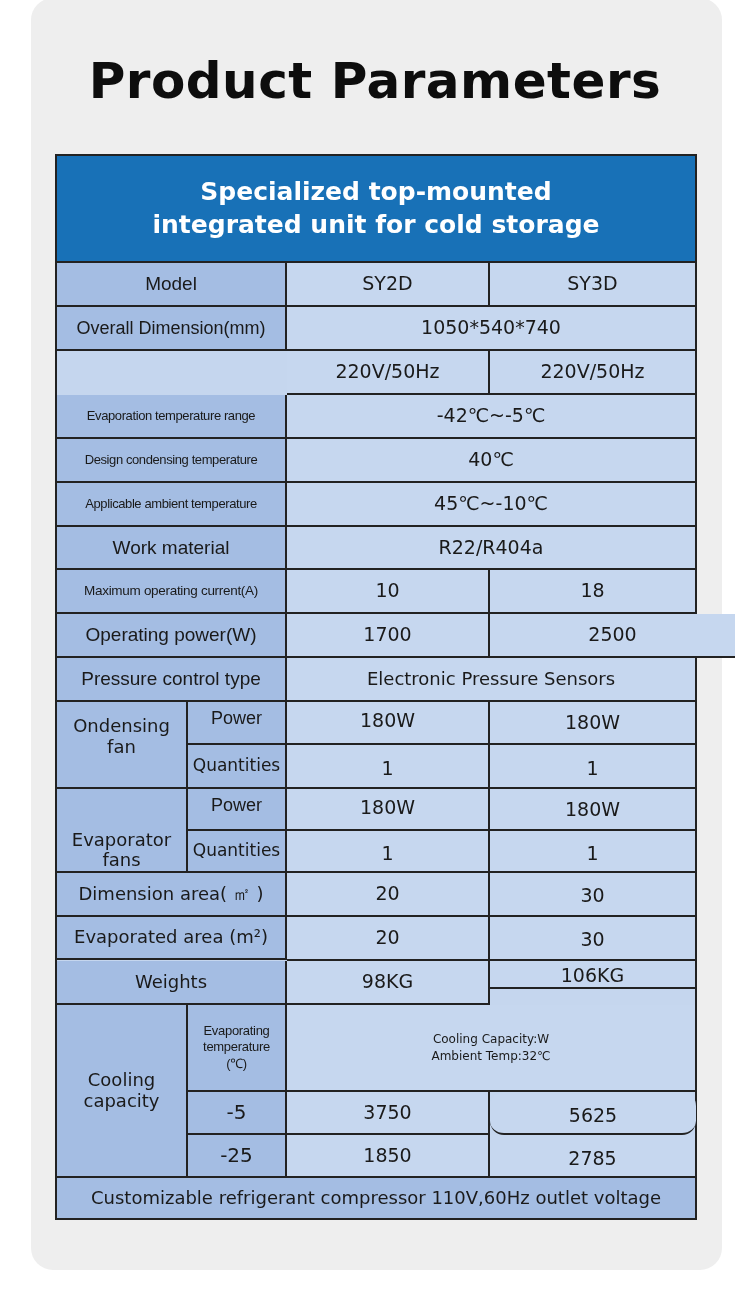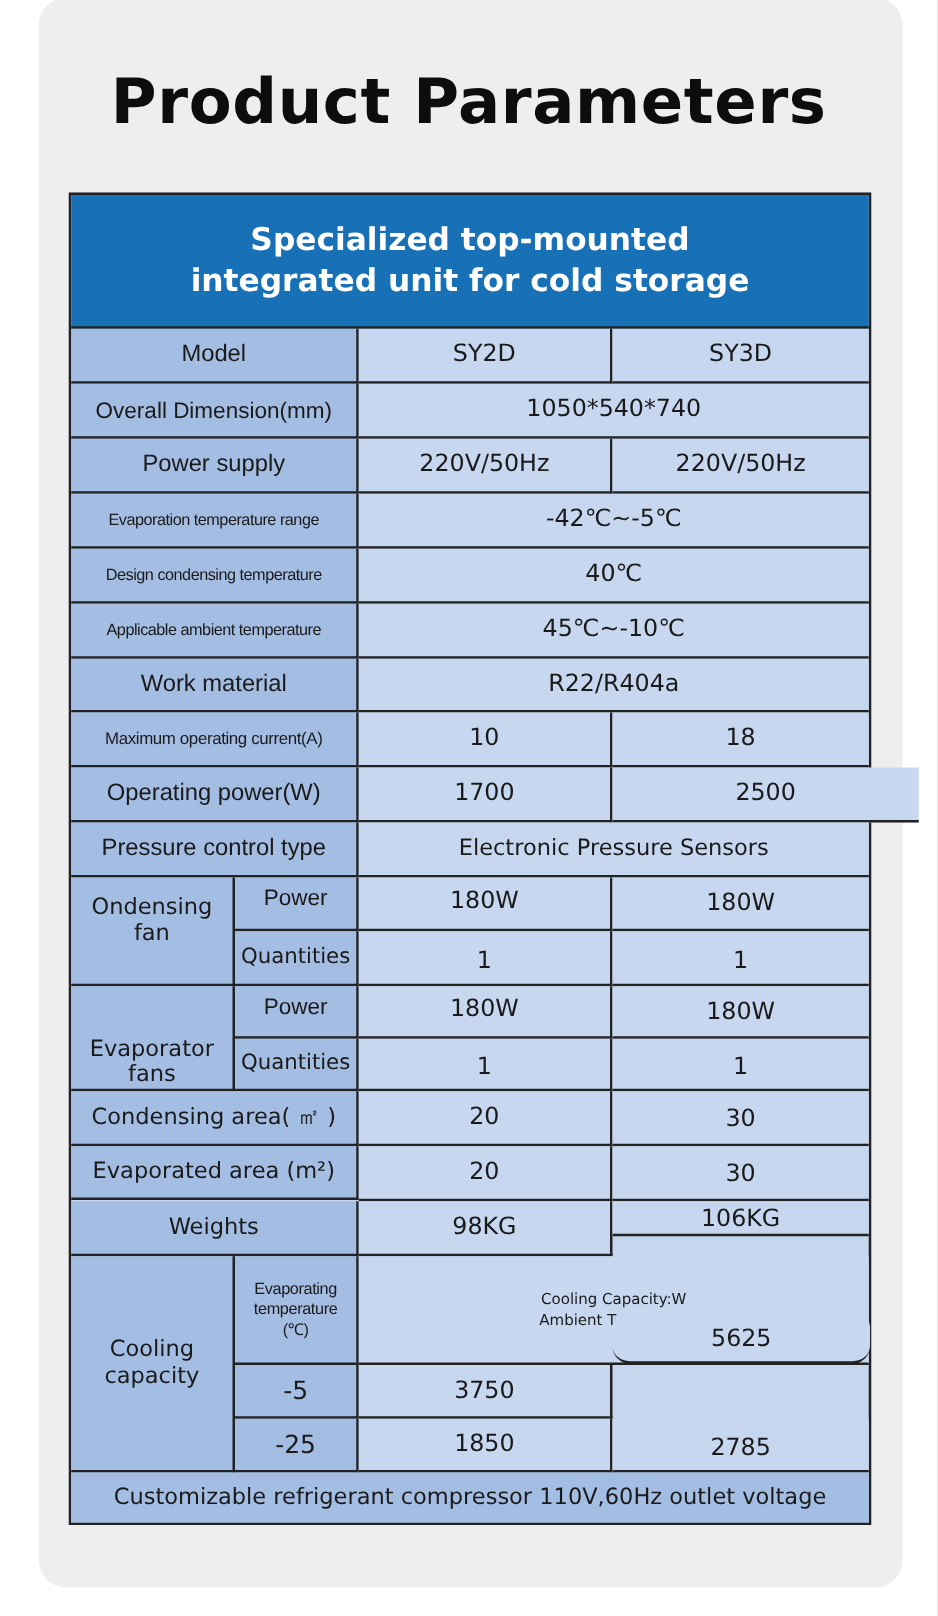--- a/index.html
+++ b/index.html
@@ -51,21 +51,20 @@
     <span>integrated unit for cold storage</span>
   </div>
 
   <div class="cell lbl f19" style="left:0;top:107px;width:230px;height:44px;">Model</div>
   <div class="cell val" style="left:230px;top:107px;width:203px;height:44px;">SY2D</div>
   <div class="cell val last" style="left:433px;top:107px;width:205px;height:44px;">SY3D</div>
 
   <div class="cell lbl f18" style="left:0;top:151px;width:230px;height:44px;">Overall Dimension(mm)</div>
   <div class="cell val last" style="left:230px;top:151px;width:408px;height:44px;">1050*540*740</div>
 
-  <div class="cell lbl f19" style="left:0;top:195px;width:230px;height:44px;">Power supply</div>
   <div class="cell val" style="left:230px;top:195px;width:203px;height:44px;">220V/50Hz</div>
   <div class="cell val last" style="left:433px;top:195px;width:205px;height:44px;">220V/50Hz</div>
 
   <div class="cell lbl f12" style="left:0;top:239px;width:230px;height:44px;">Evaporation temperature range</div>
   <div class="cell val last" style="left:230px;top:239px;width:408px;height:44px;">-42℃~-5℃</div>
 
   <div class="cell lbl f12" style="left:0;top:283px;width:230px;height:44px;">Design condensing temperature</div>
   <div class="cell val last" style="left:230px;top:283px;width:408px;height:44px;">40℃</div>
 
   <div class="cell lbl f12" style="left:0;top:327px;width:230px;height:44px;">Applicable ambient temperature</div>
@@ -100,21 +99,21 @@
     <span>Evaporator</span>
     <span>fans</span>
   </div>
   <div class="cell lbl f18" style="left:131px;top:633px;width:99px;height:42px;align-items:flex-start;padding-top:6px;">Power</div>
   <div class="cell val" style="left:230px;top:633px;width:203px;height:42px;align-items:flex-start;padding-top:8px;">180W</div>
   <div class="cell val last" style="left:433px;top:633px;width:205px;height:42px;align-items:flex-start;padding-top:10px;">180W</div>
   <div class="cell lbl dj" style="left:131px;top:675px;width:99px;height:42px;font-size:17px;">Quantities</div>
   <div class="cell val" style="left:230px;top:675px;width:203px;height:42px;padding-top:6px;">1</div>
   <div class="cell val last" style="left:433px;top:675px;width:205px;height:42px;padding-top:6px;">1</div>
 
-  <div class="cell lbl dj" style="left:0;top:717px;width:230px;height:44px;font-size:18px;">Condensing area( ㎡ )</div>
+  <div class="cell lbl dj" style="left:0;top:717px;width:230px;height:44px;font-size:18px;">Dimension area( ㎡ )</div>
   <div class="cell val" style="left:230px;top:717px;width:203px;height:44px;">20</div>
   <div class="cell val last" style="left:433px;top:717px;width:205px;height:44px;padding-top:4px;">30</div>
 
   <div class="cell lbl dj" style="left:0;top:761px;width:230px;height:43px;font-size:18px;">Evaporated area (m²)</div>
   <div class="cell val" style="left:230px;top:761px;width:203px;height:44px;">20</div>
   <div class="cell val last" style="left:433px;top:761px;width:205px;height:44px;padding-top:4px;">30</div>
 
   <div class="cell lbl dj" style="left:0;top:805px;width:230px;height:44px;font-size:18px;">Weights</div>
   <div class="cell val" style="left:230px;top:805px;width:203px;height:44px;">98KG</div>
   <div class="cell val last" style="left:433px;top:805px;width:205px;height:28px;padding-top:4px;">106KG</div>
@@ -128,20 +127,20 @@
     <span>temperature</span>
     <span>(℃)</span>
   </div>
   <div class="cell val last" style="left:230px;top:849px;width:408px;height:87px;flex-direction:column;font-size:12px;line-height:1.35;">
     <span>Cooling Capacity:W</span>
     <span>Ambient Temp:32℃</span>
   </div>
 
   <div class="cell lbl dj" style="left:131px;top:936px;width:99px;height:43px;font-size:20px;">-5</div>
   <div class="cell val" style="left:230px;top:936px;width:203px;height:43px;">3750</div>
-  <div class="cell val last" style="left:433px;top:892px;width:206px;height:43px;padding-top:6px;border-radius:14px;">5625</div>
+  <div class="cell val last" style="left:433px;top:936px;width:206px;height:43px;padding-top:6px;border-radius:14px;">5625</div>
 
   <div class="cell lbl dj" style="left:131px;top:979px;width:99px;height:43px;font-size:20px;">-25</div>
   <div class="cell val" style="left:230px;top:979px;width:203px;height:43px;">1850</div>
   <div class="cell val last" style="left:433px;top:979px;width:205px;height:43px;padding-top:6px;">2785</div>
 
   <div class="cell foot" style="left:0;top:1022px;width:638px;height:40px;">Customizable refrigerant compressor 110V,60Hz outlet voltage</div>
 </div>
 
 </body></html>

